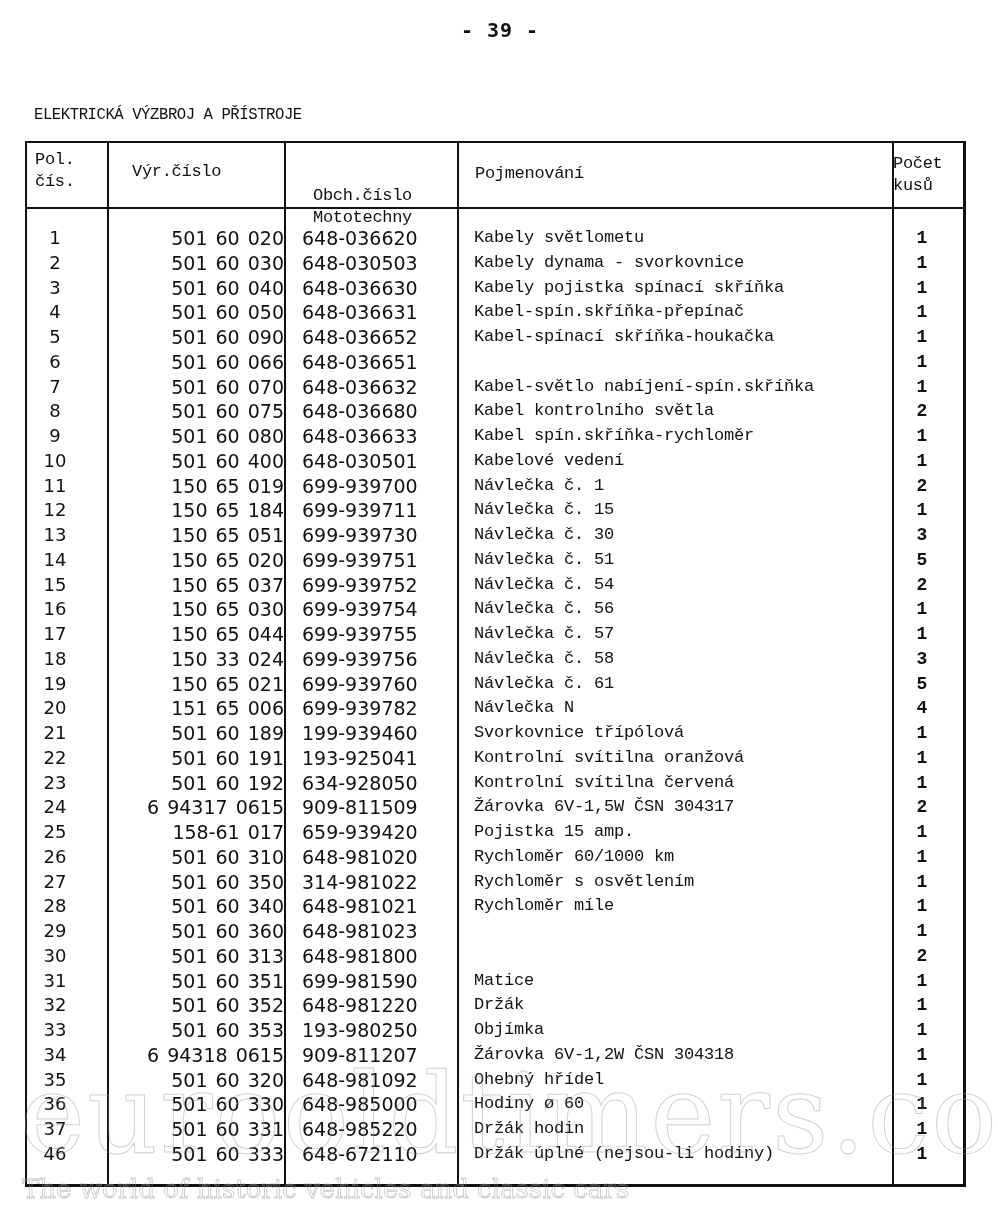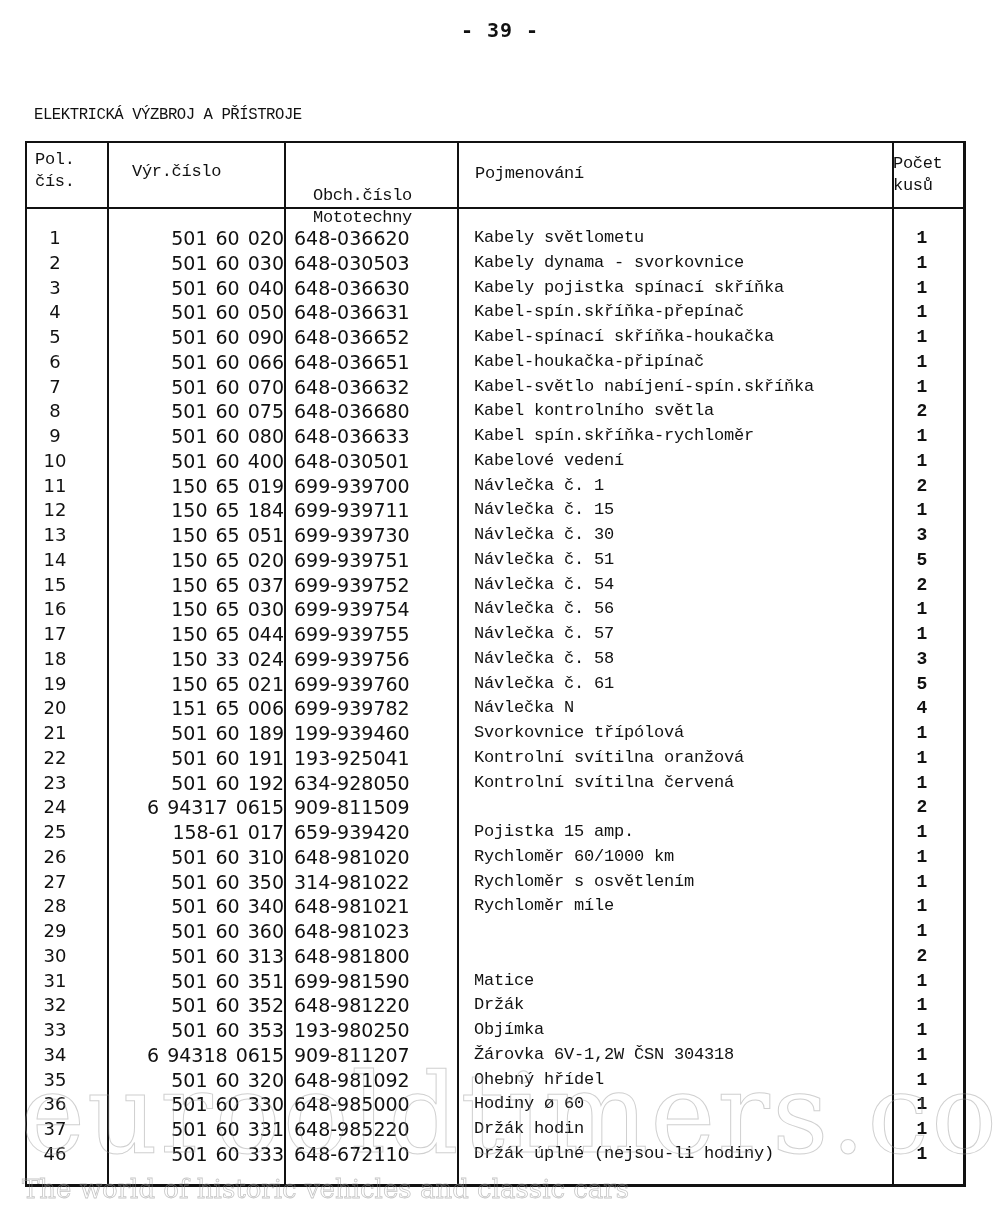--- a/index.html
+++ b/index.html
@@ -97,21 +97,21 @@
     .c-vyr {
       left: 82px;
       width: 175px;
       text-align: right;
       padding-right: 12px;
       font-family: "DejaVu Sans", "Liberation Sans", sans-serif;
       font-size: 19px;
       word-spacing: 2px;
     }
     .c-obch {
-      left: 267px;
+      left: 275px;
       width: 160px;
       font-family: "DejaVu Sans", "Liberation Sans", sans-serif;
       font-size: 19px;
     }
     .c-name {
       left: 447px;
       font-family: "Liberation Mono", "DejaVu Sans Mono", monospace;
       font-size: 17px;
       font-weight: normal;
       letter-spacing: -0.2px;
@@ -213,21 +213,20 @@
         <div class="cell c-pos">5</div>
         <div class="cell c-vyr">501 60 090</div>
         <div class="cell c-obch">648-036652</div>
         <div class="cell c-name">Kabel-spínací skříňka-houkačka</div>
         <div class="cell c-qty">1</div>
       </div>
       <div class="row" style="top: 123.75px;">
         <div class="cell c-pos">6</div>
         <div class="cell c-vyr">501 60 066</div>
         <div class="cell c-obch">648-036651</div>
-        <div class="cell c-name">Kabel-houkačka-připínač</div>
         <div class="cell c-qty">1</div>
       </div>
       <div class="row" style="top: 148.5px;">
         <div class="cell c-pos">7</div>
         <div class="cell c-vyr">501 60 070</div>
         <div class="cell c-obch">648-036632</div>
         <div class="cell c-name">Kabel-světlo nabíjení-spín.skříňka</div>
         <div class="cell c-qty">1</div>
       </div>
       <div class="row" style="top: 173.25px;">
@@ -339,20 +338,21 @@
         <div class="cell c-pos">23</div>
         <div class="cell c-vyr">501 60 192</div>
         <div class="cell c-obch">634-928050</div>
         <div class="cell c-name">Kontrolní svítilna červená</div>
         <div class="cell c-qty">1</div>
       </div>
       <div class="row" style="top: 569.25px;">
         <div class="cell c-pos">24</div>
         <div class="cell c-vyr">6 94317 0615</div>
         <div class="cell c-obch">909-811509</div>
+        <div class="cell c-name">Žárovka 6V-1,5W ČSN 304317</div>
         <div class="cell c-qty">2</div>
       </div>
       <div class="row" style="top: 594px;">
         <div class="cell c-pos">25</div>
         <div class="cell c-vyr">158-61 017</div>
         <div class="cell c-obch">659-939420</div>
         <div class="cell c-name">Pojistka 15 amp.</div>
         <div class="cell c-qty">1</div>
       </div>
       <div class="row" style="top: 618.75px;">

